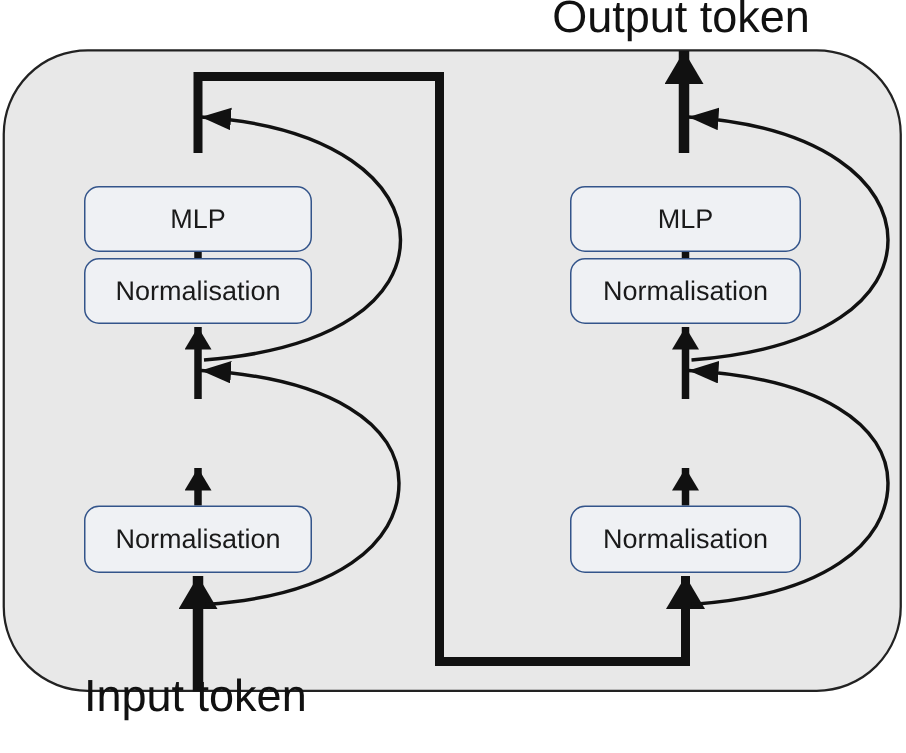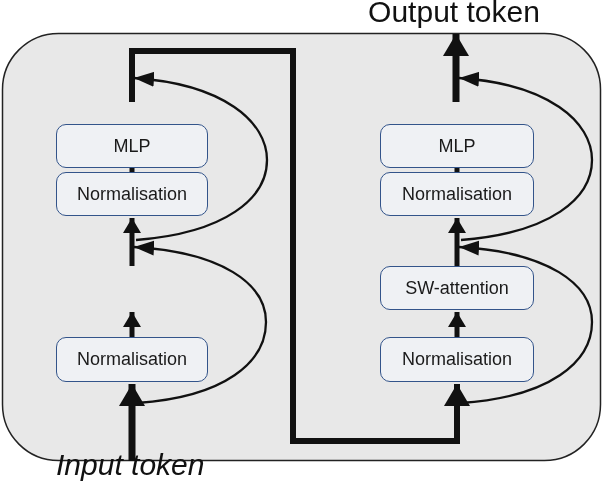--- a/index.html
+++ b/index.html
@@ -33,21 +33,21 @@
   .row-norm2 { top: 337px; height: 45px; }
   .token-label {
     position: absolute;
     font-size: 30px;
     line-height: 36px;
     color: #111111;
     z-index: 3;
     white-space: nowrap;
   }
   .token-out { left: 352px; top: -6px; width: 204px; text-align: center; }
-  .token-in  { left: 56px;  top: 447px; text-align: left; font-style: italic; }
+  .token-in  { left: 56px;  top: 447px; text-align: left; }
 </style>
 </head>
 <body>
 
 <div class="canvas">
 
   <svg class="layer" width="604" height="502" viewBox="0 0 604 502">
     <defs>
       <marker id="ah-big" markerUnits="userSpaceOnUse" markerWidth="25" markerHeight="28" refX="22" refY="13" orient="auto">
         <path d="M0,0 L22,13 L0,26 Z" fill="#111111"></path>
@@ -91,23 +91,20 @@
   <div class="block col-l row-norm2">
     <span>Normalisation</span>
   </div>
 
   <div class="block col-r row-mlp">
     <span>MLP</span>
   </div>
   <div class="block col-r row-norm1">
     <span>Normalisation</span>
   </div>
-  <div class="block col-r row-attn">
-    <span>SW-attention</span>
-  </div>
   <div class="block col-r row-norm2">
     <span>Normalisation</span>
   </div>
 
   <div class="token-label token-out">Output token</div>
   <div class="token-label token-in">Input token</div>
 
 </div>
 
 </body></html>

